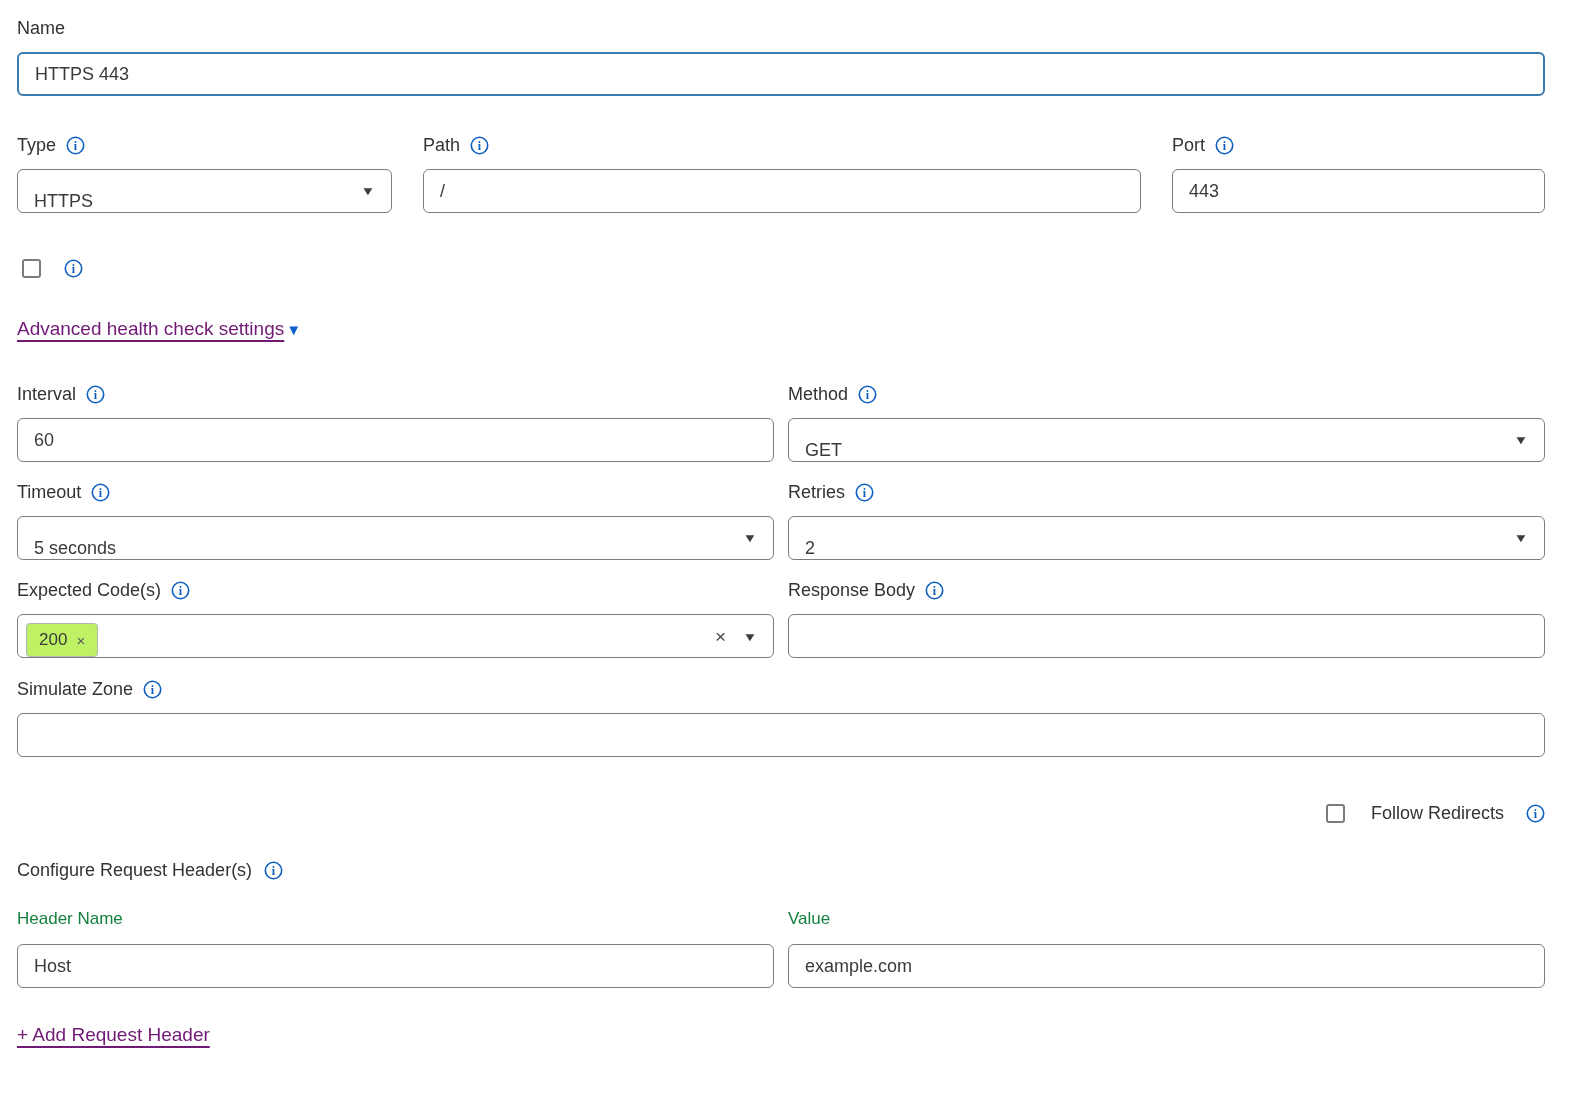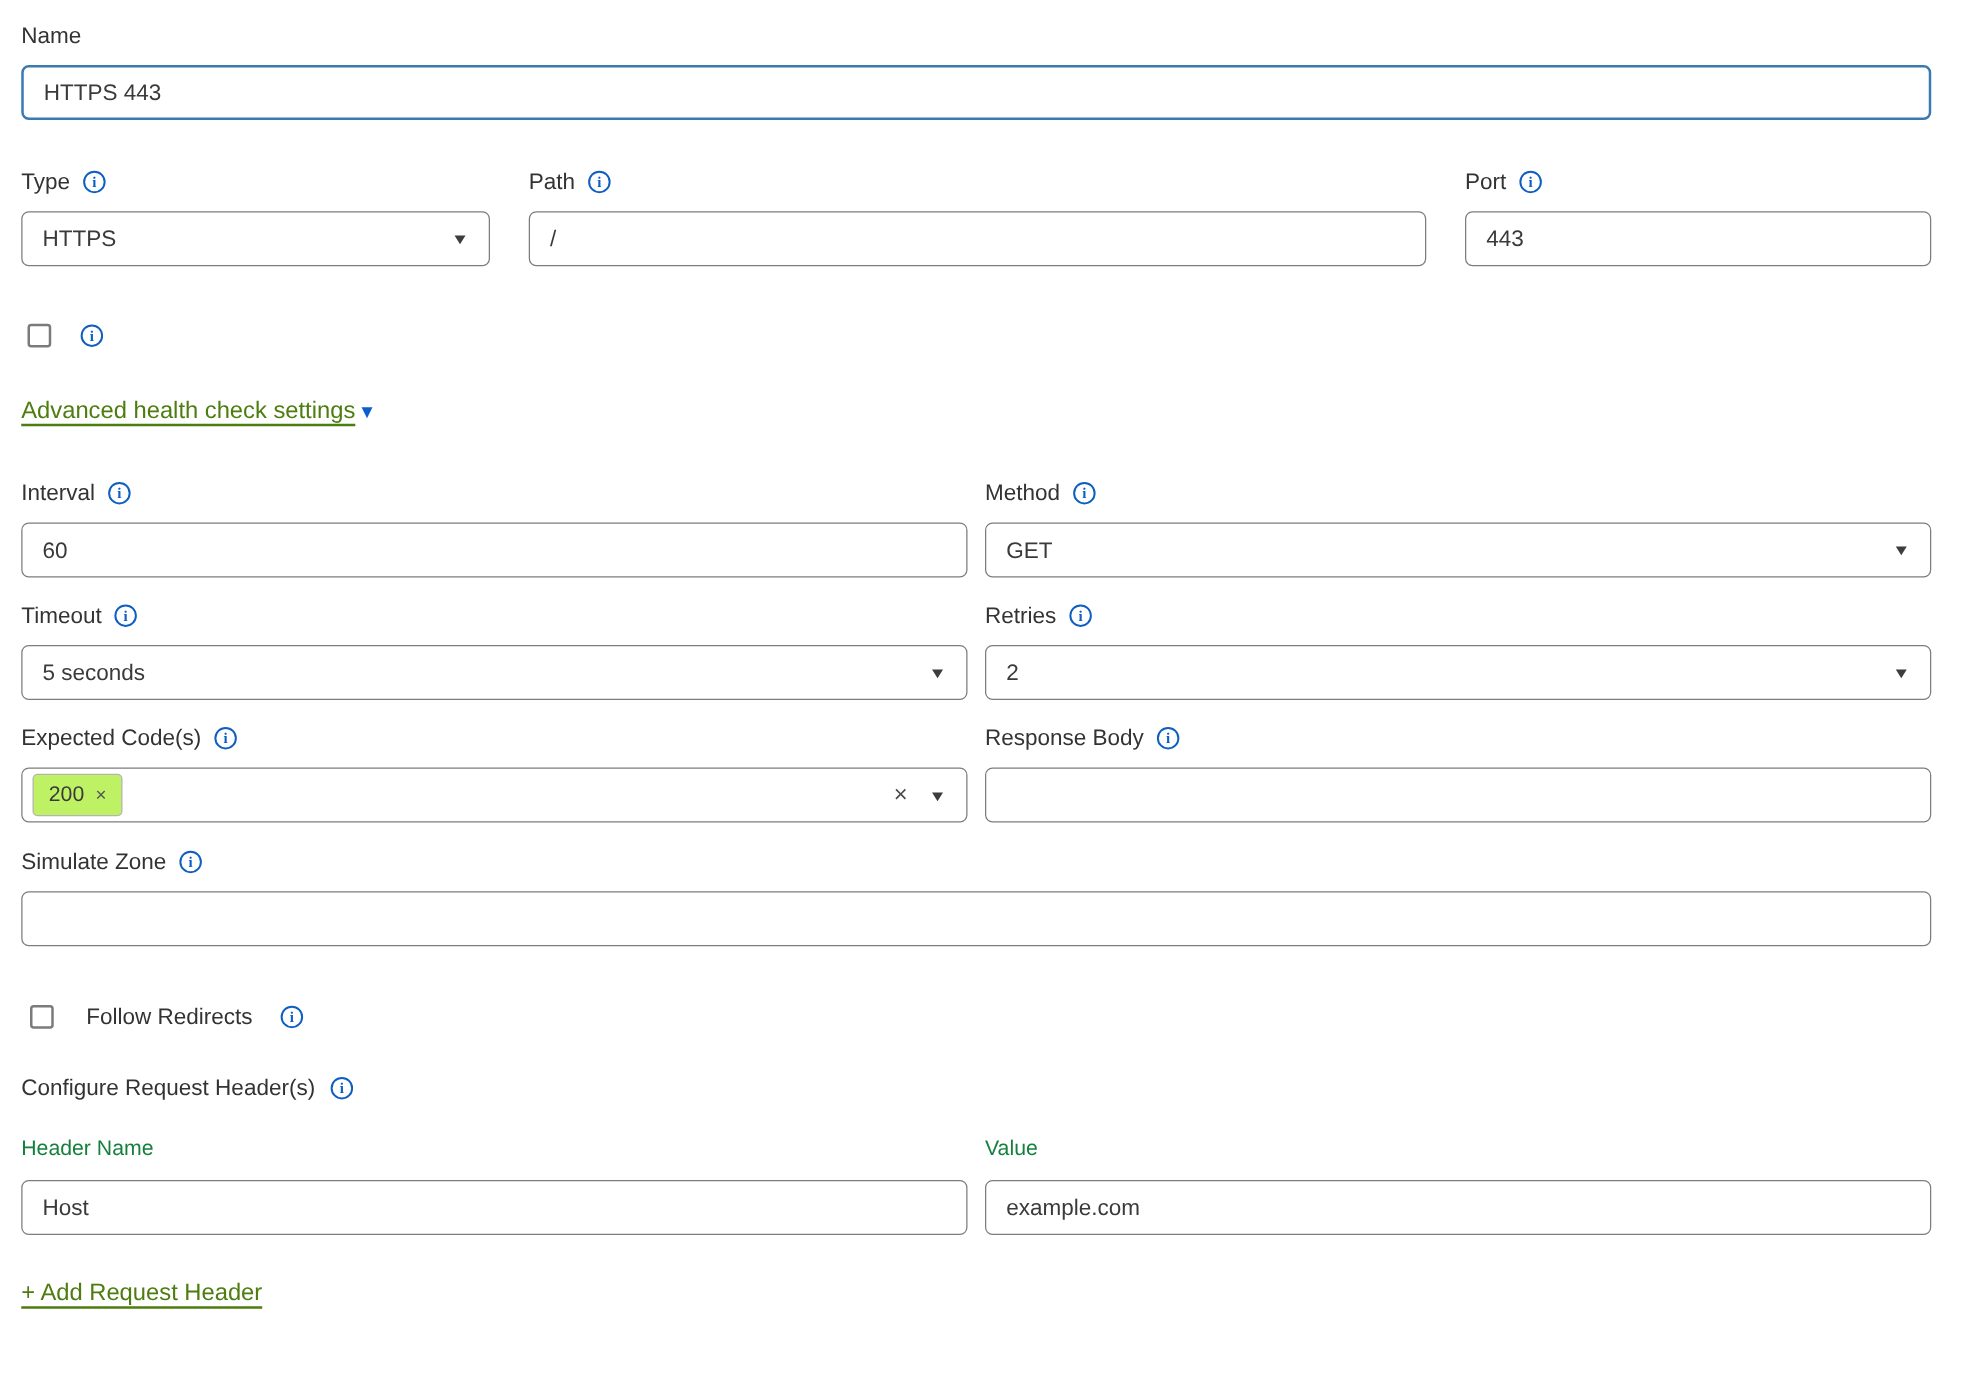--- a/index.html
+++ b/index.html
@@ -31,21 +31,21 @@
     font-size: 18px;
     color: #3a3a3a;
     padding: 0 16px;
     outline: none;
   }
   .text-input.focused { border: 2px solid #3b79b1; }
 
   .select-box, .multiselect {
     position: relative;
     display: flex;
-    align-items: center;
+    align-items: flex-end;
     cursor: pointer;
   }
   .caret {
     position: absolute;
     right: 17px;
     top: 50%;
     transform: translateY(-50%) scaleX(1.25);
     font-size: 12px;
     color: #3d3d3d;
     pointer-events: none;
@@ -83,21 +83,21 @@
     width: 19px; height: 19px;
     border: 2px solid #7b7b7b;
     border-radius: 3px;
     background: #fff;
     flex: 0 0 auto;
     cursor: pointer;
   }
   .check-row { display: flex; align-items: center; font-size: 18px; color: #333; }
 
   .link {
-    color: #4d7c0f;
+    color: #701a75;
     font-size: 19px;
     text-decoration: underline;
     text-decoration-thickness: 2px;
     text-underline-offset: 5px;
     cursor: pointer;
   }
   .adv-caret { color: #0d5ecd; font-size: 15px; margin-left: 2px; text-decoration: none; display: inline-block; }
 
   .section-title { font-size: 18px; color: #333; display: inline-flex; align-items: center; gap: 12px; }
   .sub-label { font-size: 17px; color: #15803d; margin-bottom: 15px; display: block; }
@@ -299,21 +299,21 @@
         <svg width="19" height="19" viewBox="0 0 19 19">
             <circle cx="9.5" cy="9.5" r="8.2" fill="none" stroke="currentColor" stroke-width="1.6"></circle>
             <text x="9.5" y="13.6" text-anchor="middle" font-family="Liberation Serif, serif" font-size="12" font-weight="bold" fill="currentColor">i</text>
           </svg>
       </span>
     </span>
     <input class="text-input" type="text" value="" style="">
   </div>
 
   
-  <div class="check-row sec-check2" style="gap:26px; padding-left:7px;">
+  <div class="check-row sec-check2" style="gap:26px; padding-left:7px;justify-content:flex-end;">
     <span class="checkbox"></span>
     <span>Follow Redirects</span>
     <span class="info-icon" style="margin-left:-4px;">
       <svg width="19" height="19" viewBox="0 0 19 19">
           <circle cx="9.5" cy="9.5" r="8.2" fill="none" stroke="currentColor" stroke-width="1.6"></circle>
           <text x="9.5" y="13.6" text-anchor="middle" font-family="Liberation Serif, serif" font-size="12" font-weight="bold" fill="currentColor">i</text>
         </svg>
     </span>
   </div>
 

